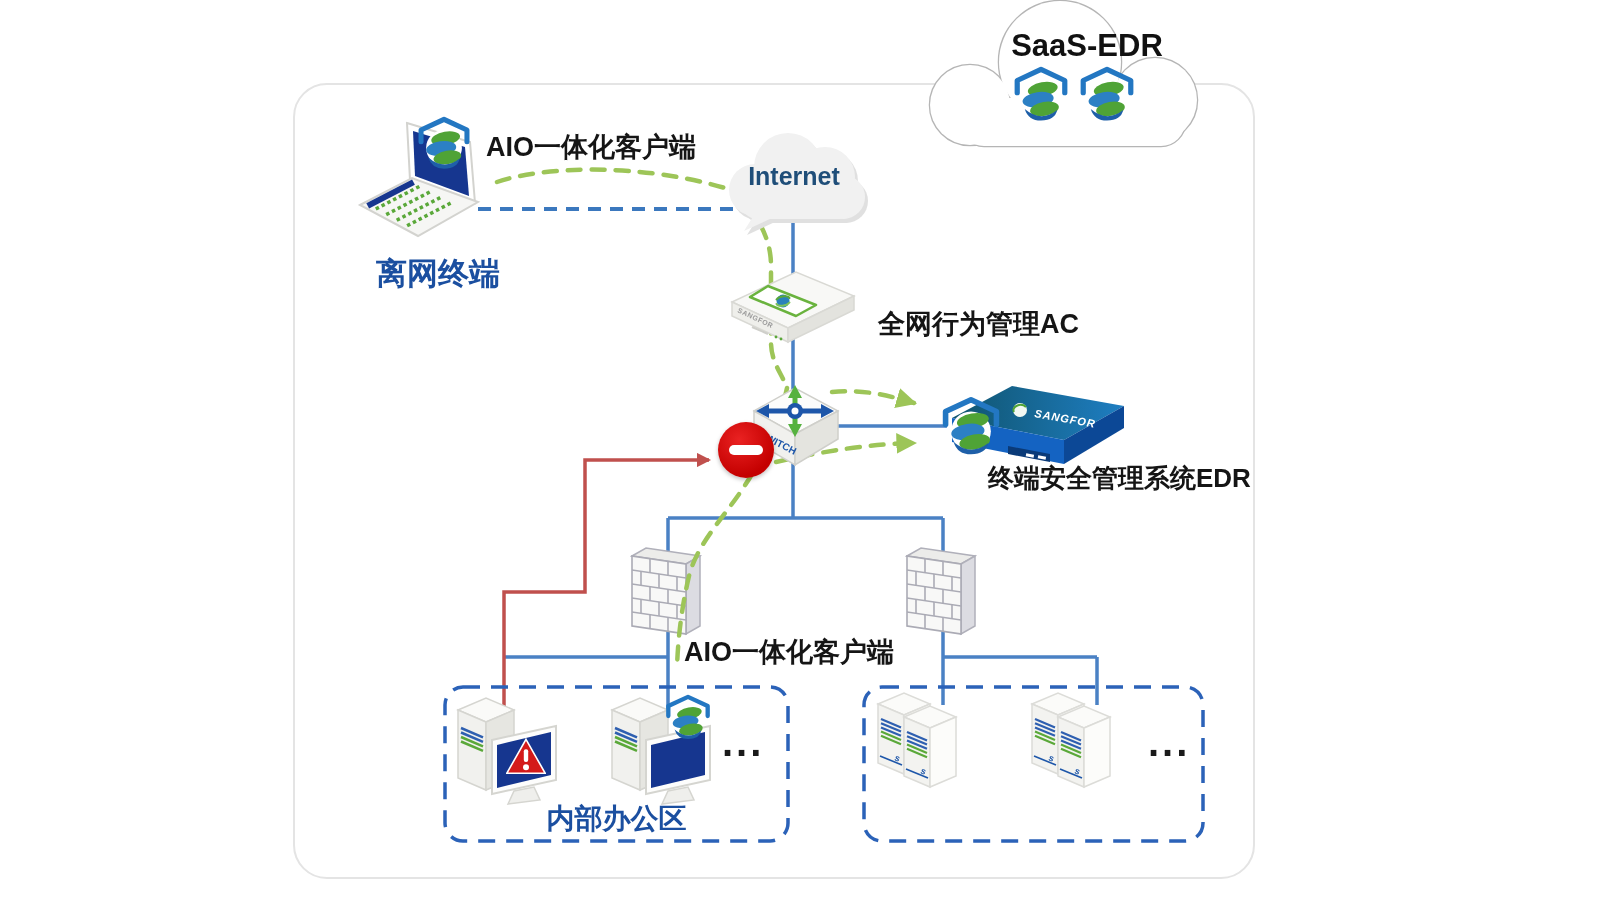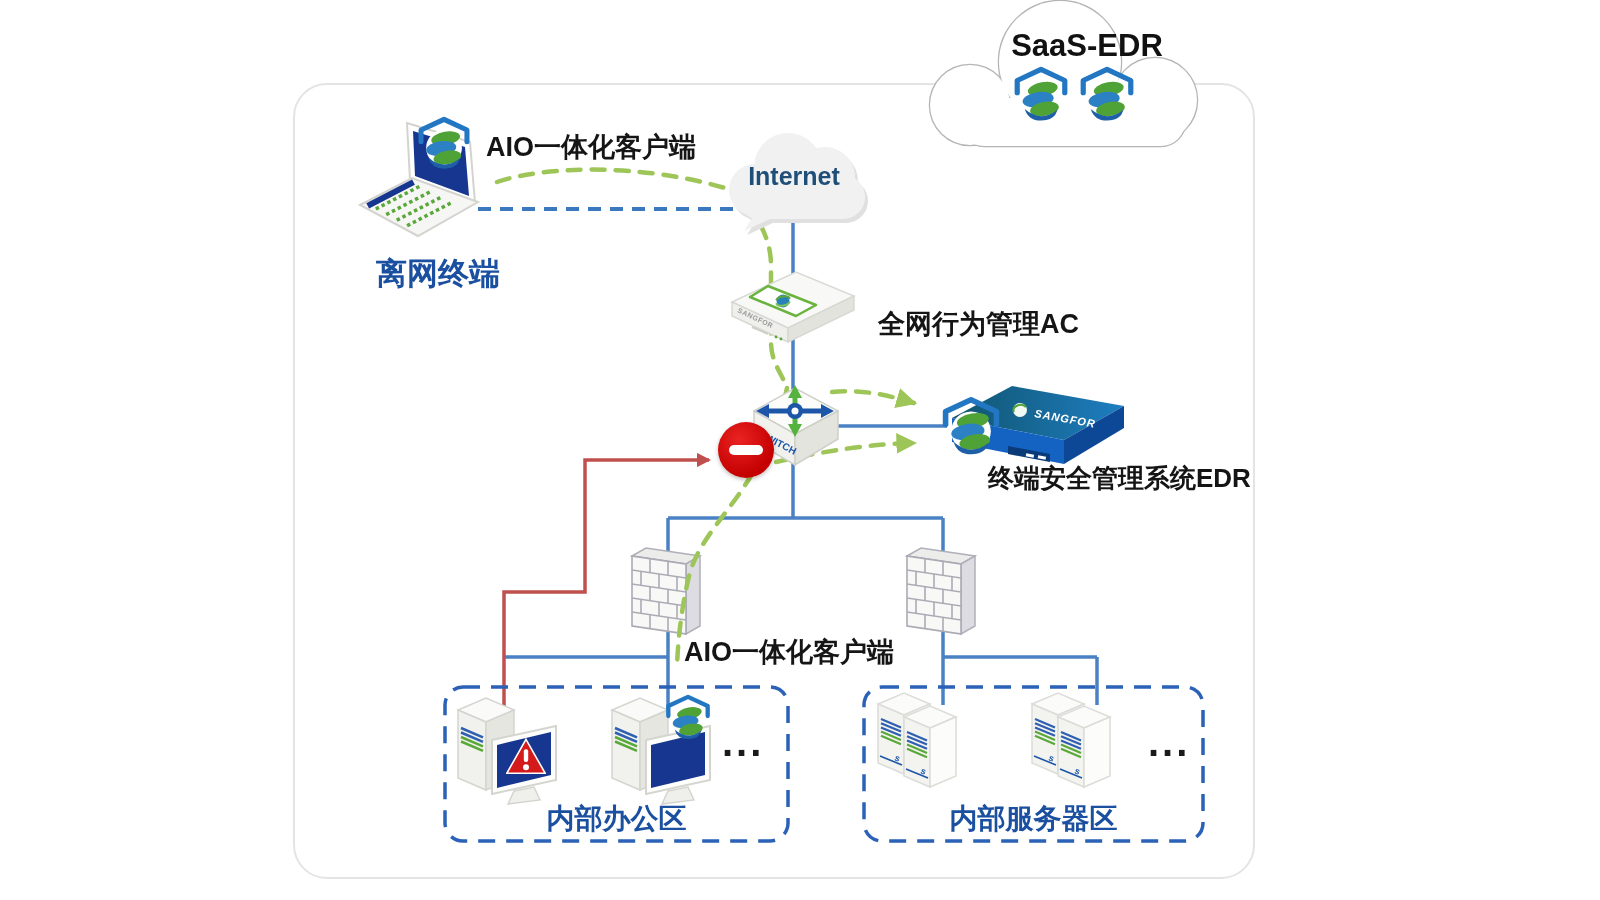--- a/index.html
+++ b/index.html
@@ -335,18 +335,17 @@
       <div class="bar"></div>
     </div>
 
   <div class="lbl dark z7" style="left:486px;top:129px;font-size:27px">AIO一体化客户端</div>
   <div class="lbl blue z7" style="left:376px;top:253px;font-size:31px">离网终端</div>
   <div class="lbl dark z7" style="left:878px;top:306px;font-size:27px">全网行为管理AC</div>
   <div class="lbl dark z7" style="left:988px;top:461px;font-size:26px">终端安全管理系统EDR</div>
   <div class="lbl dark z7" style="left:684px;top:634px;font-size:27px">AIO一体化客户端</div>
 
   <div class="zone-label z7" style="left:443px;top:800px;width:347px">内部办公区</div>
-  <div class="zone-label z7" style="left:862px;top:800px;width:343px">内部服务器区</div>
 
   <div class="dots z7" style="left:722px;top:722px">...</div>
   <div class="dots z7" style="left:1148px;top:722px">...</div>
 
 </div>
 
 </body></html>

